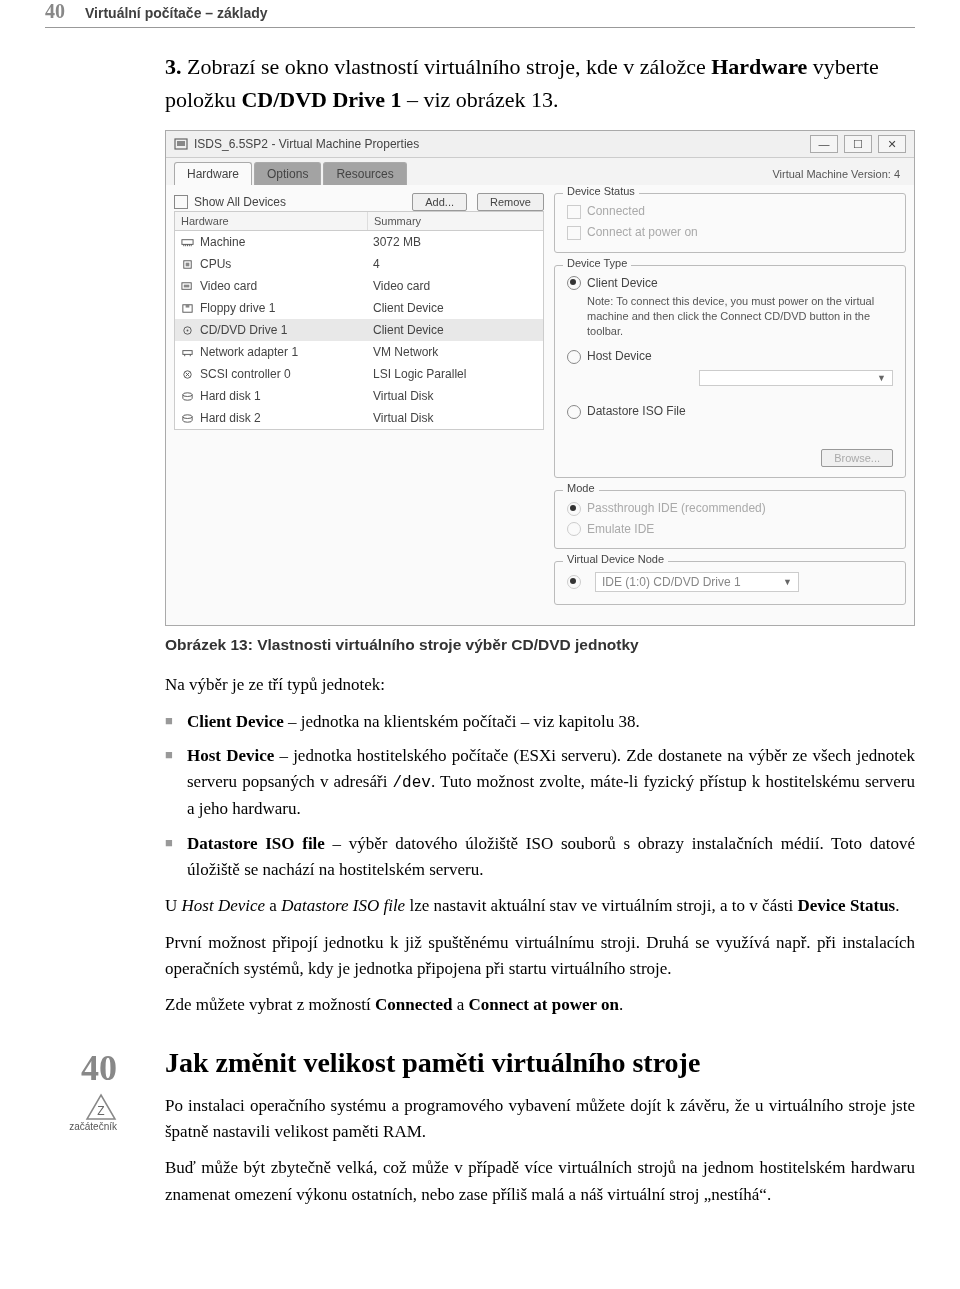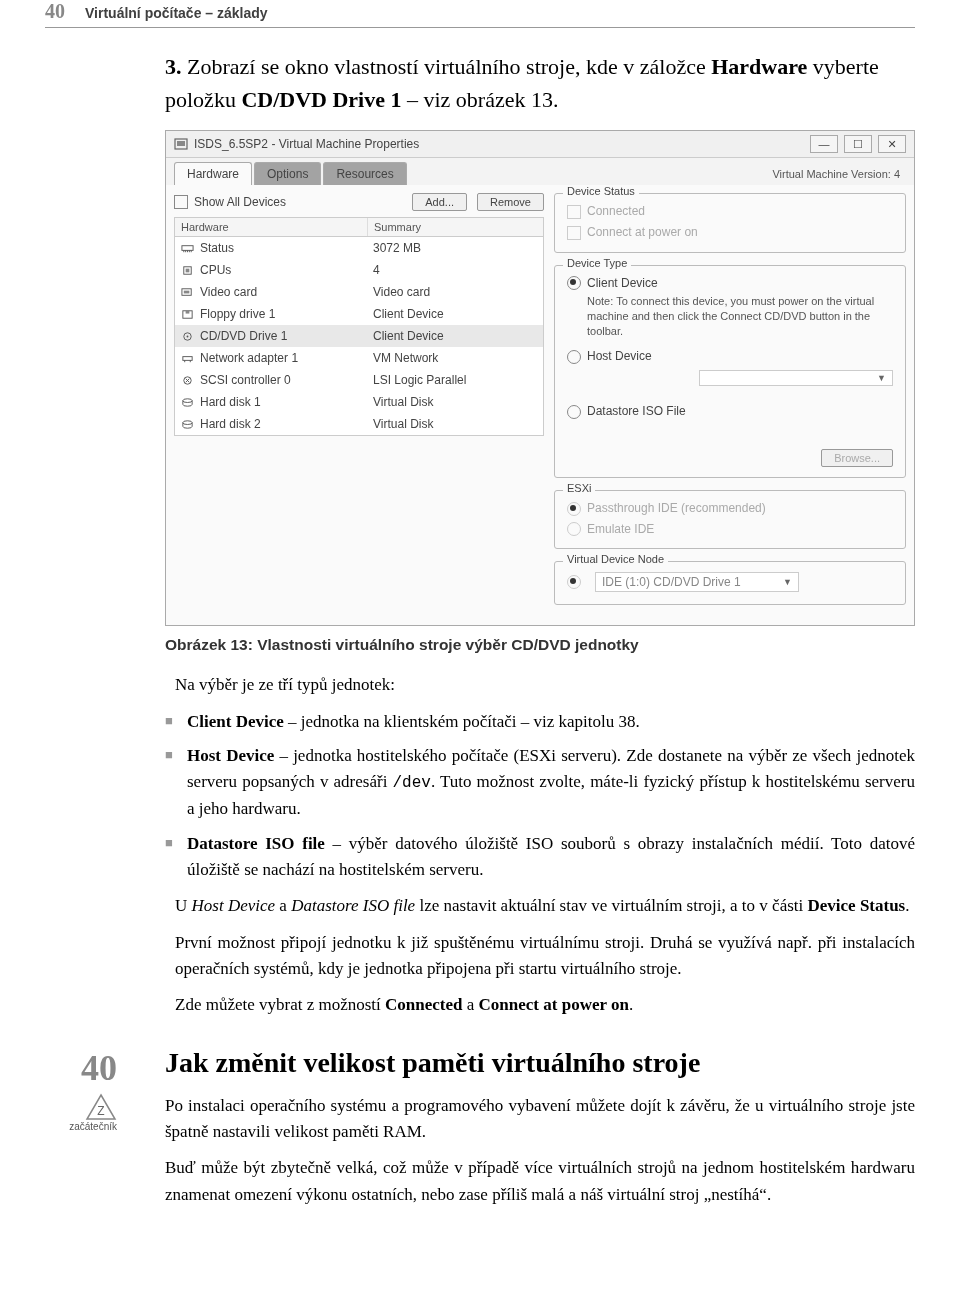--- a/index.html
+++ b/index.html
@@ -114,21 +114,20 @@
   }
   .left-col {
     width: 370px;
   }
   .right-col {
     flex: 1;
   }
   .left-top {
     display: flex;
     align-items: center;
-    margin-bottom: 6px;
     gap: 10px;
   }
   .chk {
     width: 12px;
     height: 12px;
     border: 1px solid #888;
     display: inline-block;
     margin-right: 6px;
     vertical-align: middle;
   }
@@ -241,21 +240,21 @@
   .clearfix::after { content: ''; display: block; clear: both; }
   .caption {
     font-size: 15.5px;
     font-family: Arial, sans-serif;
     color: #333;
     margin: 10px 0 18px 0;
   }
   .body-text {
     font-size: 17px;
     line-height: 1.55;
-    margin: 0 0 10px 10px;
+    margin: 0 0 10px 0;
   }
   .bullet-list {
     list-style: none;
     padding: 0;
     margin: 0 0 10px 0;
   }
   .bullet-list li {
     position: relative;
     padding-left: 22px;
     font-size: 17px;
@@ -385,21 +384,21 @@
                   <span class="dev-icon">
                     <svg viewBox="0 0 14 10">
                       <rect x="1" y="2" width="12" height="5" fill="none" stroke="#555"></rect>
                       <line x1="3" y1="7" x2="3" y2="9" stroke="#555"></line>
                       <line x1="5" y1="7" x2="5" y2="9" stroke="#555"></line>
                       <line x1="7" y1="7" x2="7" y2="9" stroke="#555"></line>
                       <line x1="9" y1="7" x2="9" y2="9" stroke="#555"></line>
                       <line x1="11" y1="7" x2="11" y2="9" stroke="#555"></line>
                     </svg>
                   </span>
-                  <span>Status</span>
+                  <span>Machine</span>
                 </div>
               <div class="hw-cell2">3072 MB</div>
             </div>
             <div class="hw-row">
               <div class="hw-cell1">
                   <span class="dev-icon">
                     <svg viewBox="0 0 14 10">
                       <rect x="3" y="1" width="8" height="8" fill="none" stroke="#555"></rect>
                       <rect x="5" y="3" width="4" height="4" fill="#888"></rect>
                     </svg>
@@ -511,21 +510,21 @@
             <div class="select-box">
                 <span></span>
                 <span class="select-arrow">▼</span>
               </div>
             <div style="clear:both; height:18px"></div>
             <div><span class="radio"></span><span>Datastore ISO File</span></div>
             <div class="browse-row"><span class="dlg-btn disabled-text">Browse...</span></div>
           </div>
 
           <div class="group">
-            <div class="group-title">ESXi</div>
+            <div class="group-title">Mode</div>
             <div class="disabled-text"><span class="radio checked" style="border-color:#ccc"></span><span>Passthrough IDE (recommended)</span></div>
             <div class="disabled-text" style="margin-top:6px"><span class="radio" style="border-color:#ccc"></span><span>Emulate IDE</span></div>
           </div>
 
           <div class="group clearfix">
             <div class="group-title">Virtual Device Node</div>
             <div class="disabled-text" style="display:flex;align-items:center;gap:8px">
               <span class="radio checked" style="border-color:#ccc"></span>
               <div class="select-box active" style="float:none;width:190px;color:#888">
                 <span>IDE (1:0) CD/DVD Drive 1</span>

